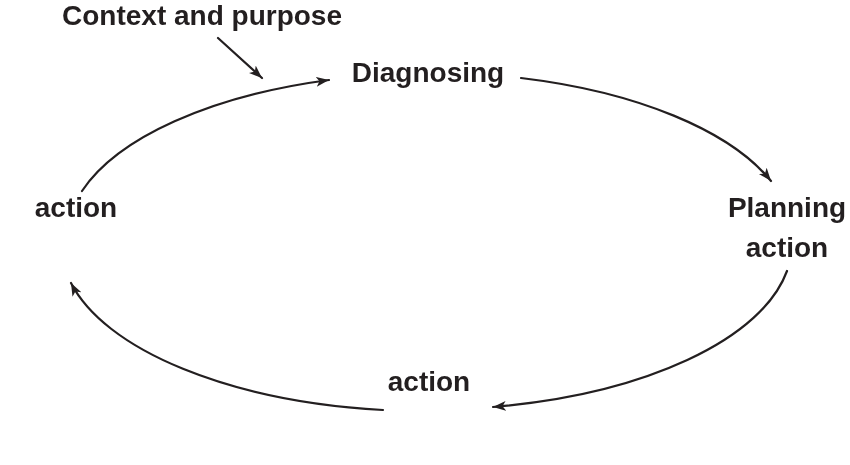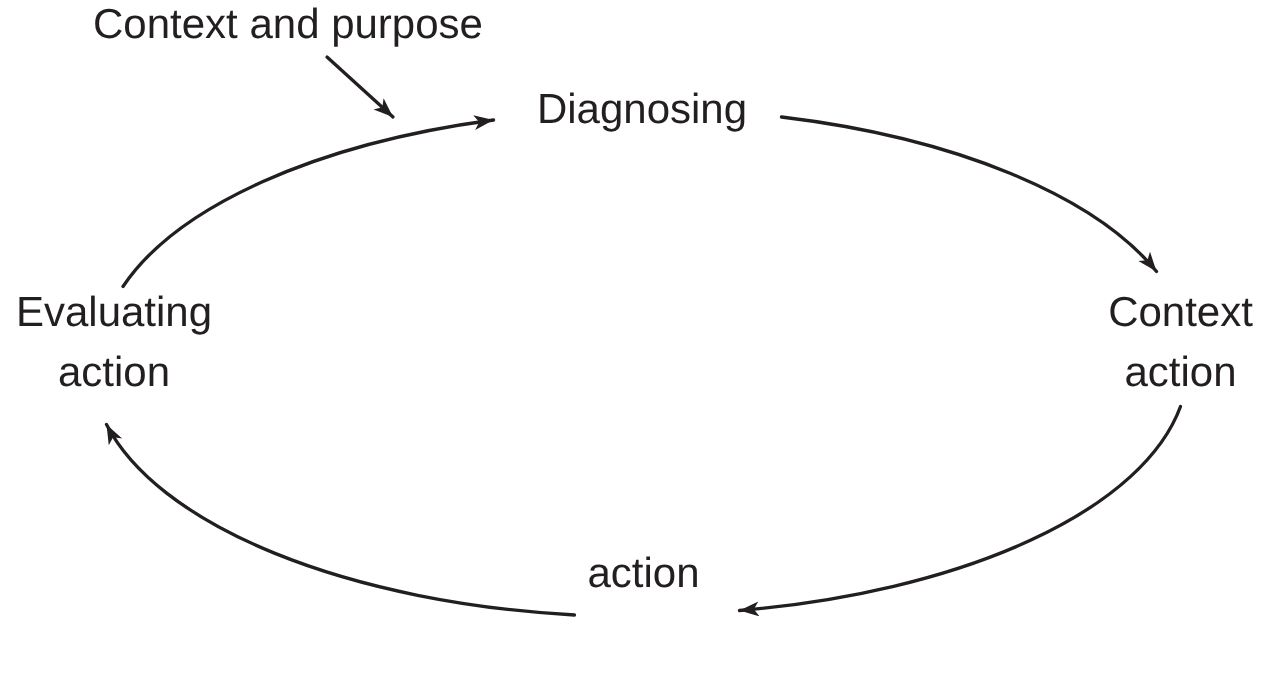--- a/index.html
+++ b/index.html
@@ -1,19 +1,19 @@
 <!DOCTYPE html>
 <html style="--ink: #231f20; --bg: #ffffff;"><head>
 <meta charset="utf-8">
 <style>
   :root { --ink: #231f20; --bg: #ffffff; }
   * { margin: 0; padding: 0; box-sizing: border-box; }
   html, body { width: 850px; height: 465px; background: var(--bg); overflow: hidden; }
   body { font-family: "Liberation Sans", sans-serif; color: var(--ink); }
-  .canvas { position: relative; width: 850px; height: 336px; background: var(--bg); }
+  .canvas { position: relative; width: 850px; height: 336px; background: var(--bg); font-weight: bold; }
   svg.arrows { position: absolute; left: 0; top: 0; width: 850px; height: 465px; }
   svg.arrows path.link { fill: none; stroke: var(--ink); stroke-width: 2.2; stroke-linecap: round; }
   .label { position: absolute; font-size: 28px; white-space: nowrap; color: var(--ink); }
   .node { text-align: center; line-height: 40px; transform: translateX(-50%); }
   .annotation { left: 62px; top: 0px; }
   .node-diagnosing { left: 428px; top: 53px; transform: translateX(-50%); }
   .node-planning   { left: 787px; top: 188px; }
   .node-evaluating { left: 76px;  top: 188px; }
   .node-taking     { left: 429px; top: 362px; }
 </style>
@@ -35,26 +35,25 @@
     <path class="link" d="M 383,410 A 366,166 0 0 1 71,283" marker-end="url(#arrowhead)"></path>
   </svg>
 
   <div class="label annotation">Context and purpose</div>
 
   <div class="label node node-diagnosing">
     <span>Diagnosing</span>
   </div>
 
   <div class="label node node-planning">
-    <div>Context</div>
+    <div>Planning</div>
     <div>action</div>
   </div>
 
   <div class="label node node-taking">
     <div>action</div>
   </div>
 
   <div class="label node node-evaluating">
-    <div>Evaluating</div>
     <div>action</div>
   </div>
 
 </div>
 
 </body></html>

